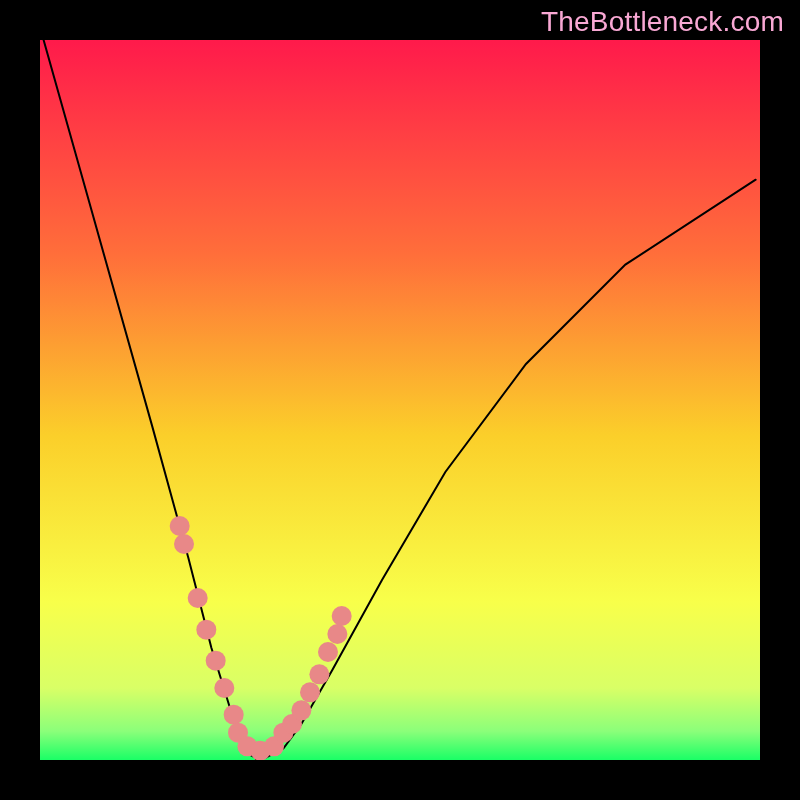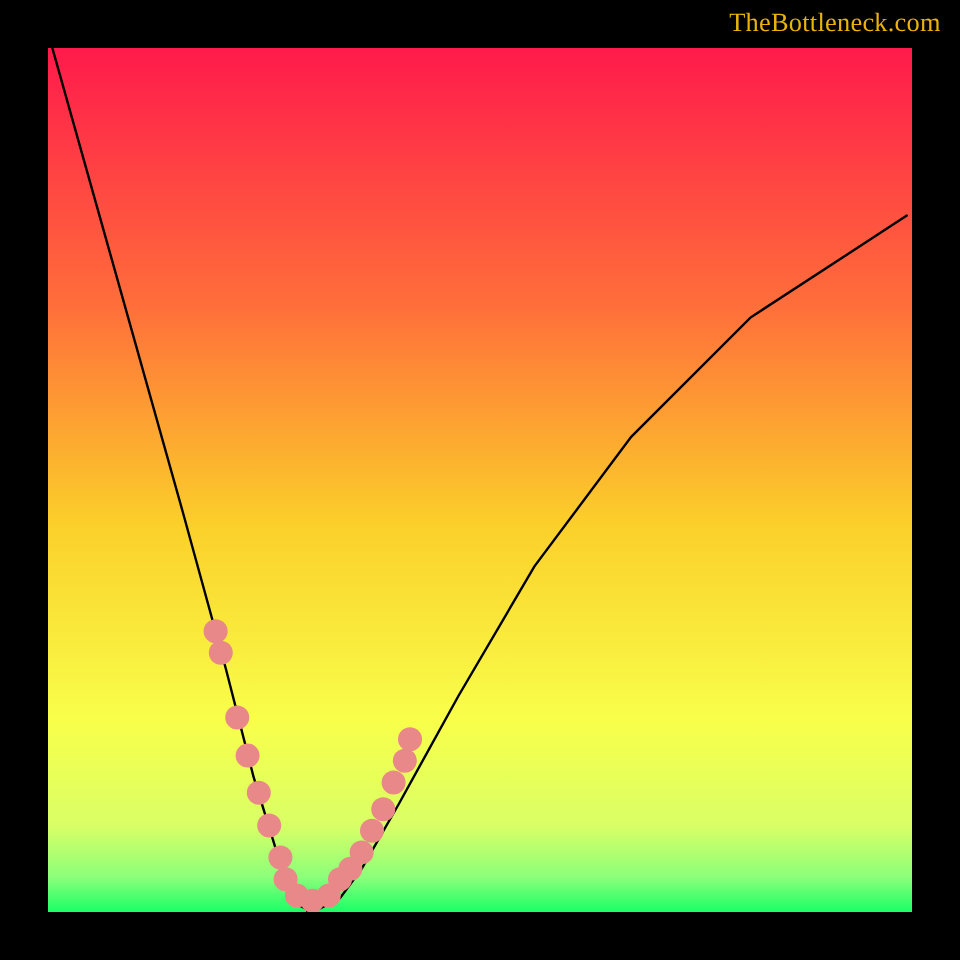--- a/index.html
+++ b/index.html
@@ -28,23 +28,23 @@
     position: absolute;
     left: 0;
     top: 0;
     width: 100%;
     height: 100%;
   }
   .watermark {
     position: absolute;
     top: 6px;
     right: 16px;
-    color: #eab308;
-    font-family: Liberation Serif, serif;
-    font-size: 22px;
+    color: #f9a8d4;
+    font-family: Liberation Sans, sans-serif;
+    font-size: 28px;
     font-weight: 500;
     letter-spacing: 0.2px;
     user-select: none;
   }
   svg.curves {
     position: absolute;
     left: 0;
     top: 0;
     width: 100%;
     height: 100%;

